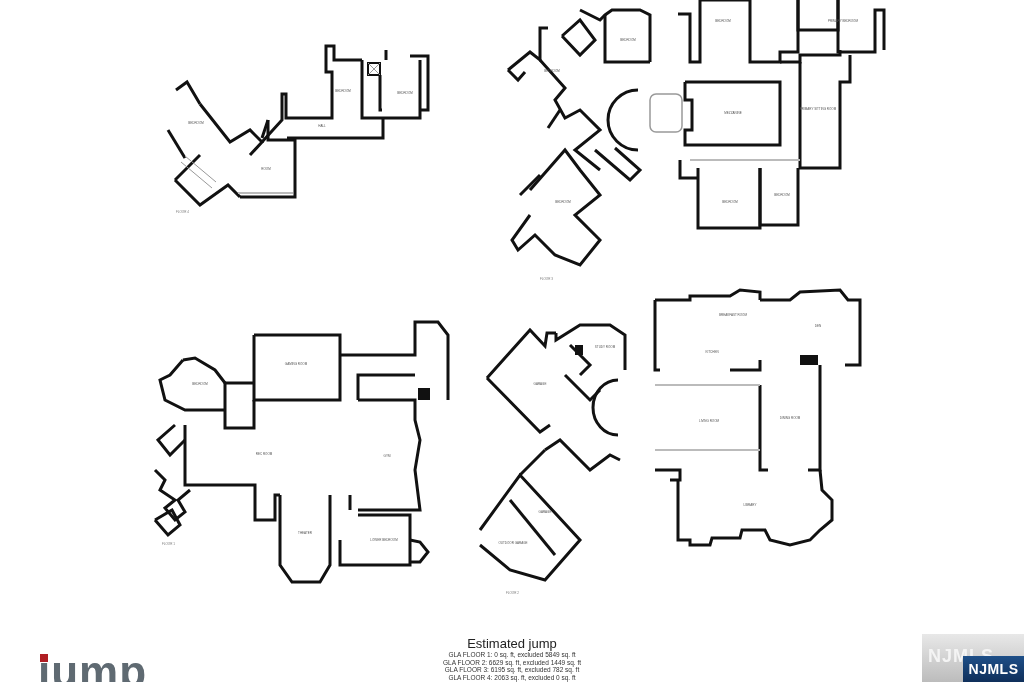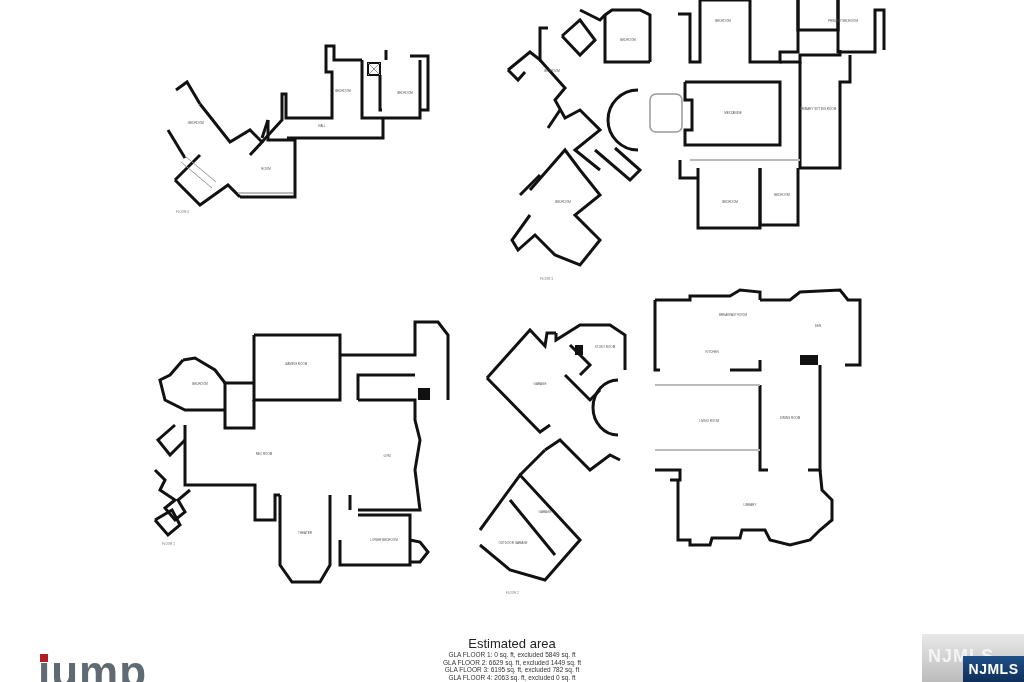--- a/index.html
+++ b/index.html
@@ -145,21 +145,21 @@
     <text x="540" y="385" class="lbl">GARAGE</text>
     <text x="605" y="348" class="lbl">STUDY ROOM</text>
     <text x="750" y="506" class="lbl">LIBRARY</text>
     <text x="513" y="544" class="lbl">OUTDOOR GARAGE</text>
     <text x="545" y="513" class="lbl">GARAGE</text>
     <text x="506" y="594" class="floor-lbl">FLOOR 2</text>
   </g>
 </svg>
 
 <div class="estimated">
-  <div class="title">Estimated area</div>
+  <div class="title">Estimated jump</div>
   <div class="line">GLA FLOOR 1: 0 sq. ft, excluded 5849 sq. ft</div>
   <div class="line">GLA FLOOR 2: 6629 sq. ft, excluded 1449 sq. ft</div>
   <div class="line">GLA FLOOR 3: 6195 sq. ft, excluded 782 sq. ft</div>
   <div class="line">GLA FLOOR 4: 2063 sq. ft, excluded 0 sq. ft</div>
   <div class="line">Total GLA 14887 sq. ft, total scanned area 22967 sq. ft</div>
 </div>
 
 <div class="logo">jump</div>
 <div class="logo-dot"></div>
 

